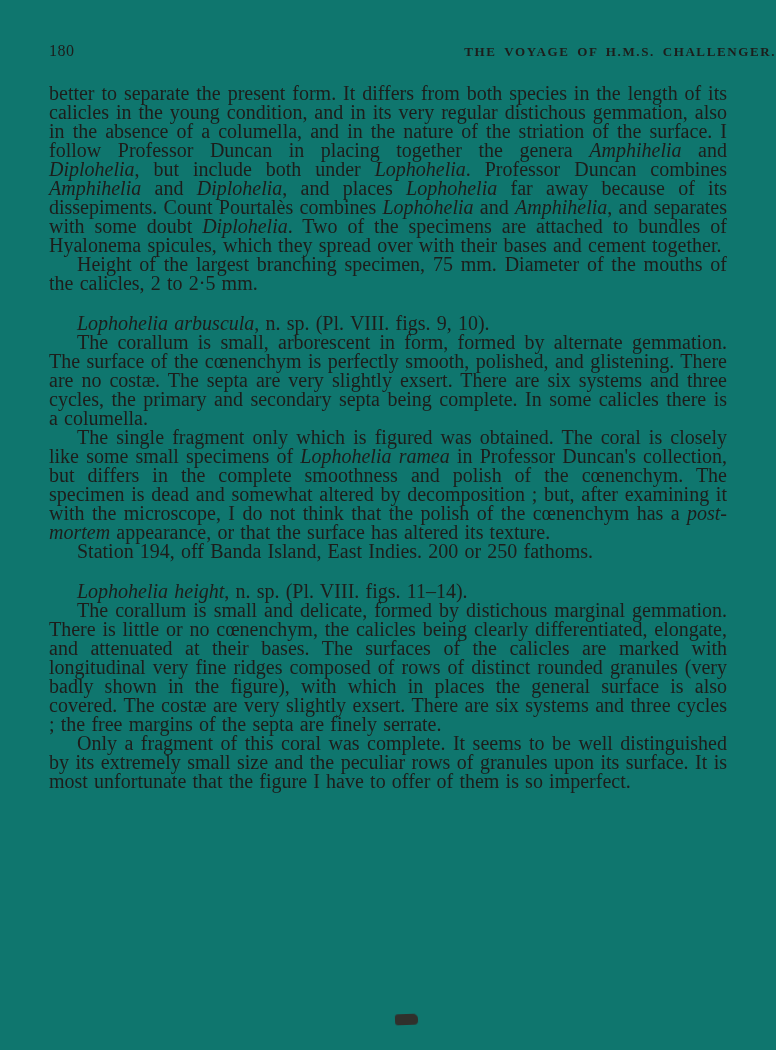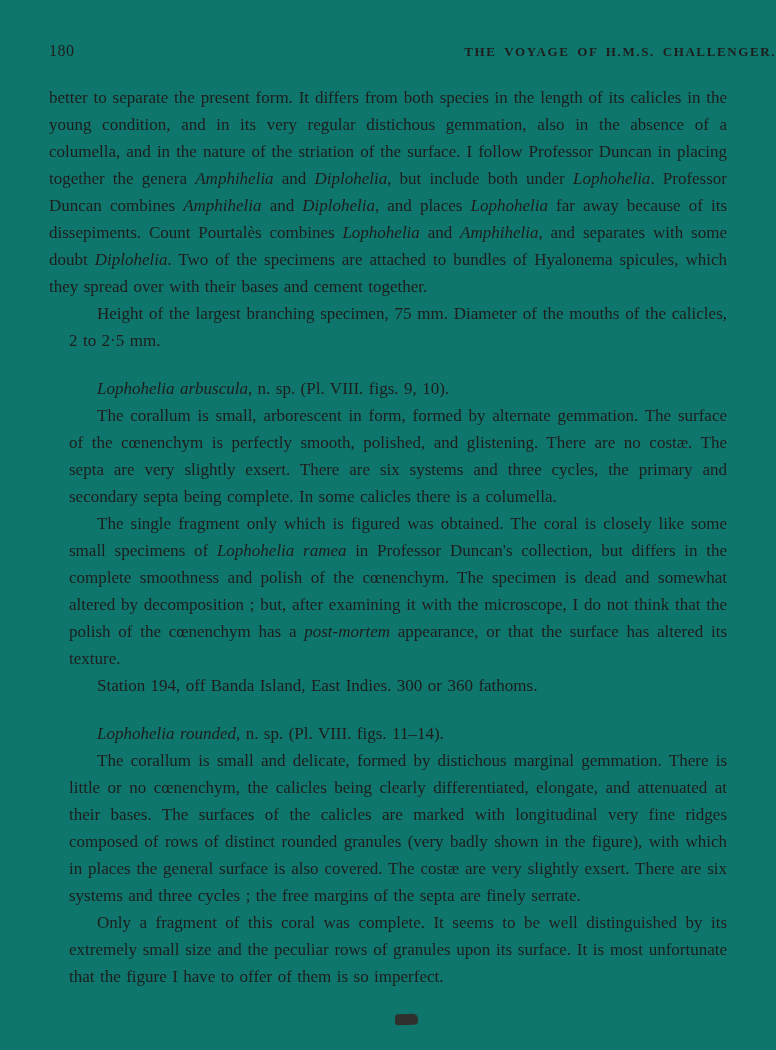--- a/index.html
+++ b/index.html
@@ -39,28 +39,27 @@
     font-size: 13px;
     font-weight: 700;
     letter-spacing: 1.6px;
     word-spacing: 3px;
   }
   .text-block {
     padding: 16px 49px 0 49px;
   }
   .para {
     margin: 0;
-    font-size: 17px;
-    line-height: 27px;
+    font-size: 20px;
+    line-height: 19px;
     text-align: justify;
     word-spacing: 1.2px;
   }
   .indent {
     text-indent: 28px;
-    margin-left: 20px;
   }
   .heading {
     margin-top: 21px;
     text-align: left;
   }
   .para i {
     font-style: italic;
     text-align: right;
   }
   .ink-mark {
@@ -84,21 +83,21 @@
     <span class="page-number">180</span>
     <span class="running-title">THE VOYAGE OF H.M.S. CHALLENGER.</span>
   </div>
 
   <div class="text-block">
     <p class="para">better to separate the present form.  It differs from both species in the length of its calicles in the young condition, and in its very regular distichous gemmation, also in the absence of a columella, and in the nature of the striation of the surface.  I follow Professor Duncan in placing together the genera <i>Amphihelia</i> and <i>Diplohelia</i>, but include both under <i>Lophohelia</i>.  Professor Duncan combines <i>Amphihelia</i> and <i>Diplohelia</i>, and places <i>Lophohelia</i> far away because of its dissepiments.  Count Pourtalès combines <i>Lophohelia</i> and <i>Amphihelia</i>, and separates with some doubt <i>Diplohelia</i>.  Two of the specimens are attached to bundles of Hyalonema spicules, which they spread over with their bases and cement together.</p>
     <p class="para indent">Height of the largest branching specimen, 75 mm.  Diameter of the mouths of the calicles, 2 to 2·5 mm.</p>
     <p class="para indent heading"><i>Lophohelia arbuscula</i>, n. sp. (Pl. VIII. figs. 9, 10).</p>
     <p class="para indent">The corallum is small, arborescent in form, formed by alternate gemmation.  The surface of the cœnenchym is perfectly smooth, polished, and glistening.  There are no costæ.  The septa are very slightly exsert.  There are six systems and three cycles, the primary and secondary septa being complete.  In some calicles there is a columella.</p>
     <p class="para indent">The single fragment only which is figured was obtained.  The coral is closely like some small specimens of <i>Lophohelia ramea</i> in Professor Duncan's collection, but differs in the complete smoothness and polish of the cœnenchym.  The specimen is dead and somewhat altered by decomposition ; but, after examining it with the microscope, I do not think that the polish of the cœnenchym has a <i>post-mortem</i> appearance, or that the surface has altered its texture.</p>
-    <p class="para indent">Station 194, off Banda Island, East Indies.   300 or 360 fathoms.</p>
-    <p class="para indent heading"><i>Lophohelia rounded</i>, n. sp. (Pl. VIII. figs. 11–14).</p>
+    <p class="para indent">Station 194, off Banda Island, East Indies.   200 or 250 fathoms.</p>
+    <p class="para indent heading"><i>Lophohelia height</i>, n. sp. (Pl. VIII. figs. 11–14).</p>
     <p class="para indent">The corallum is small and delicate, formed by distichous marginal gemmation.  There is little or no cœnenchym, the calicles being clearly differentiated, elongate, and attenuated at their bases.  The surfaces of the calicles are marked with longitudinal very fine ridges composed of rows of distinct rounded granules (very badly shown in the figure), with which in places the general surface is also covered.  The costæ are very slightly exsert.  There are six systems and three cycles ; the free margins of the septa are finely serrate.</p>
     <p class="para indent">Only a fragment of this coral was complete.  It seems to be well distinguished by its extremely small size and the peculiar rows of granules upon its surface.  It is most unfortunate that the figure I have to offer of them is so imperfect.</p>
   </div>
 
   <div class="ink-mark"></div>
 
 </div>
 
 </body></html>

